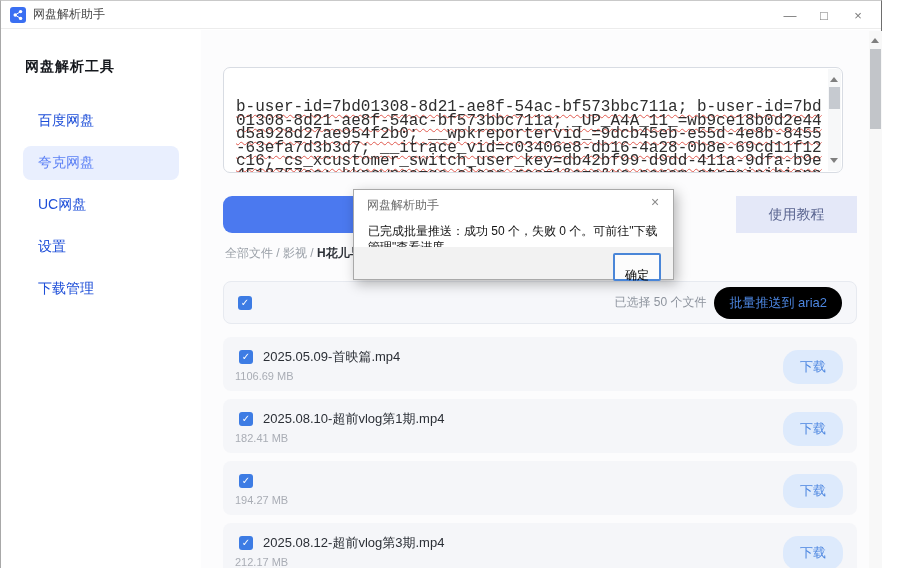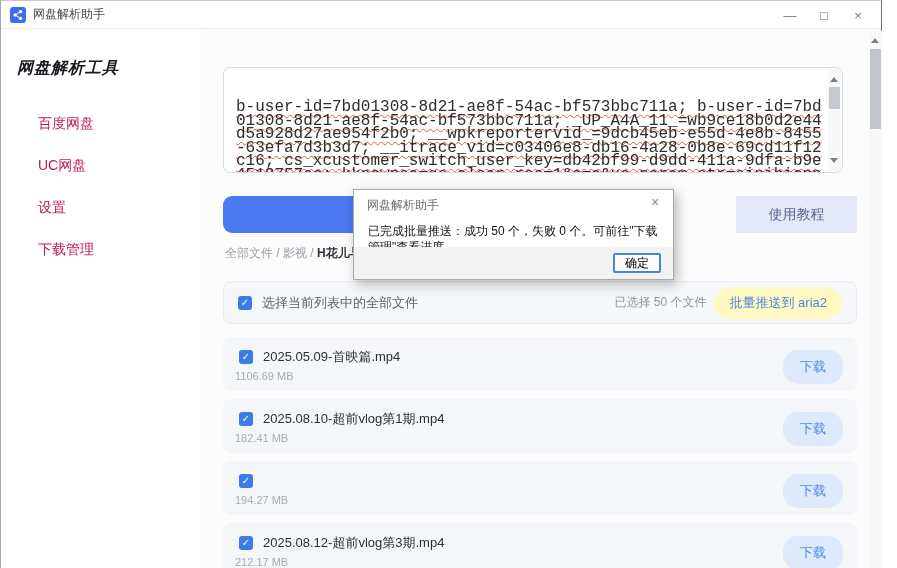--- a/index.html
+++ b/index.html
@@ -14,24 +14,24 @@
     border-bottom:1px solid #ececec; display:flex; align-items:center; }
   .app-icon { width:16px; height:16px; margin-left:9px; border-radius:3px; background:#3a6ff2;
     display:flex; align-items:center; justify-content:center; flex:0 0 auto; }
   .app-title { margin-left:7px; font-size:12px; color:#4a4a4a; }
   .win-controls { position:absolute; right:6px; top:0; height:28px; display:flex; }
   .win-btn { width:34px; height:28px; display:flex; align-items:center; justify-content:center;
     color:#7a7a7a; font-size:13px; cursor:default; }
 
   
   .sidebar { position:absolute; left:0; top:29px; width:200px; bottom:0; background:#fff; }
-  .sidebar-header { margin:28px 0 0 16px; font-size:16px; font-weight:bold; color:#15181d; letter-spacing:1px;font-style:italic; }
+  .sidebar-header { margin:28px 0 0 24px; font-size:14px; font-weight:bold; color:#15181d; letter-spacing:1px; }
   .sidebar-list { margin-top:28px; padding:0 22px; }
   .side-item { height:34px; margin-bottom:8px; display:flex; align-items:center;
-    padding-left:15px; font-size:14px; color:#be185d; border-radius:8px; }
+    padding-left:15px; font-size:14px; color:#1d4ed8; border-radius:8px; }
   .side-item.active { background:#e9effe; color:#5b80f5; }
 
   
   .content { position:absolute; left:200px; top:29px; right:0; bottom:0; background:#fcfcfd; }
 
   .cookie-box { position:absolute; left:22px; top:37px; width:620px; height:106px; background:#fff;
     border:1px solid #d8dce3; border-radius:7px; overflow:hidden; }
   .cookie-text { position:absolute; left:12px; top:33px; right:20px;
     font-family:"Liberation Mono","DejaVu Sans Mono",monospace; font-size:16px; line-height:13.5px;
     color:#2e2e2e; white-space:pre-wrap; word-break:break-all;
@@ -52,21 +52,21 @@
   .breadcrumb b { color:#2f333a; font-weight:bold; }
 
   .select-bar { position:absolute; left:22px; top:251px; width:634px; height:43px;
     background:#f6f7fa; border:1px solid #e7eaf0; border-radius:8px;
     display:flex; align-items:center; padding:0 14px; }
   .checkbox { width:14px; height:14px; border-radius:3px; background:#3d7ce4; color:#fff;
     font-size:10px; line-height:14px; text-align:center; flex:0 0 auto; }
   .select-label { margin-left:10px; font-size:13px; color:#5c6470; }
   .spacer { flex:1; }
   .selected-count { font-size:12px; color:#8e949e; margin-right:8px; }
-  .aria2-button { background:#fef9c3; color:#4c86e0; border:none; border-radius:16px;
+  .aria2-button { background:#000000; color:#4c86e0; border:none; border-radius:16px;
     font-size:13px; padding:7px 15px; }
 
   .file-list { position:absolute; left:22px; top:307px; width:634px; }
   .file-row { position:relative; height:54px; margin-bottom:8px; background:#f5f6f9;
     border-radius:8px; }
   .file-row .checkbox { position:absolute; left:16px; top:13px; }
   .file-name { position:absolute; left:40px; top:11px; font-size:13px; color:#2b2f36; }
   .file-size { position:absolute; left:12px; top:33px; font-size:11px; color:#a9adb5; }
   .download-button { position:absolute; right:14px; top:13px; background:#ddeafc; color:#4c86e0;
     border:none; border-radius:15px; font-size:13px; padding:8px 17px; }
@@ -79,21 +79,21 @@
   .dialog { position:absolute; left:352px; top:188px; width:321px; height:91px; background:#fff;
     border:1px solid #a9a9a9; box-shadow:3px 4px 12px rgba(0,0,0,.28); z-index:50; }
   .dialog-title { position:absolute; left:13px; top:7px; font-size:12px; color:#6e6e6e; }
   .dialog-close { position:absolute; right:9px; top:4px; font-size:14px; color:#8a8a8a;
     width:18px; text-align:center; }
   .dialog-message { position:absolute; left:14px; top:33px; right:10px; font-size:12px;
     color:#121212; line-height:16px; }
   .dialog-footer { position:absolute; left:0; right:0; bottom:0; height:32px; background:#f2f2f2; }
   .ok-button { position:absolute; right:12px; top:6px; min-width:48px; height:20px;
     background:#fcfcfc; border:2px solid #4a86d8; border-radius:2px; font-size:12px; color:#000;
-    padding:0 8px; }
+    padding:12px 8px; }
 </style>
 </head>
 <body>
 
 <div class="window">
 
   <div class="titlebar">
     <span class="app-icon">
       <svg width="12" height="12" viewBox="0 0 12 12">
         <circle cx="8.6" cy="2.6" r="1.7" fill="#fff"></circle>
@@ -107,20 +107,21 @@
       <div class="win-btn">—</div>
       <div class="win-btn">□</div>
       <div class="win-btn">×</div>
     </div>
   </div>
 
   <div class="sidebar">
     <div class="sidebar-header">网盘解析工具</div>
     <div class="sidebar-list">
       <div class="side-item">百度网盘</div>
+      <div class="side-item active">夸克网盘</div>
       <div class="side-item">UC网盘</div>
       <div class="side-item">设置</div>
       <div class="side-item">下载管理</div>
     </div>
   </div>
 
   <div class="content">
 
     <div class="cookie-box">
       <div class="cookie-text">b-user-id=7bd01308-8d21-ae8f-54ac-bf573bbc711a; b-user-id=7bd01308-8d21-ae8f-54ac-bf573bbc711a; _UP_A4A_11_=wb9ce18b0d2e44d5a928d27ae954f2b0; __wpkreportervid_=9dcb45eb-e55d-4e8b-8455-63efa7d3b3d7; __itrace_vid=c03406e8-db16-4a28-0b8e-69cd11f12c16; cs_xcustomer_switch_user_key=db42bf99-d9dd-411a-9dfa-b9e4518757ec; kkpcwpea=qs_clear_res=1&amp;a=a&amp;uc_param_str=einibicppfnivefrlantcunwsssvjbktchnnsnddds&amp;instance=kkpcwp&amp;pf=145&amp;self_service=true&amp;plain_utdid=aPsZ1wAAACkDAM0vGyOByL8a&amp;system_ver=Win</div>
@@ -131,21 +132,20 @@
       </div>
     </div>
 
     <button class="parse-button"></button>
     <button class="tutorial-button">使用教程</button>
 
     <div class="breadcrumb"><span>全部文件 / 影视 / </span><b>H花儿与</b></div>
 
     <div class="select-bar">
       <span class="checkbox">✓</span>
-      <span class="select-label">选择当前列表中的全部文件</span>
       <span class="spacer"></span>
       <span class="selected-count">已选择 50 个文件</span>
       <button class="aria2-button">批量推送到 aria2</button>
     </div>
 
     <div class="file-list">
       <div class="file-row">
         <span class="checkbox">✓</span>
         <span class="file-name">2025.05.09-首映篇.mp4</span>
         <span class="file-size">1106.69 MB</span>

